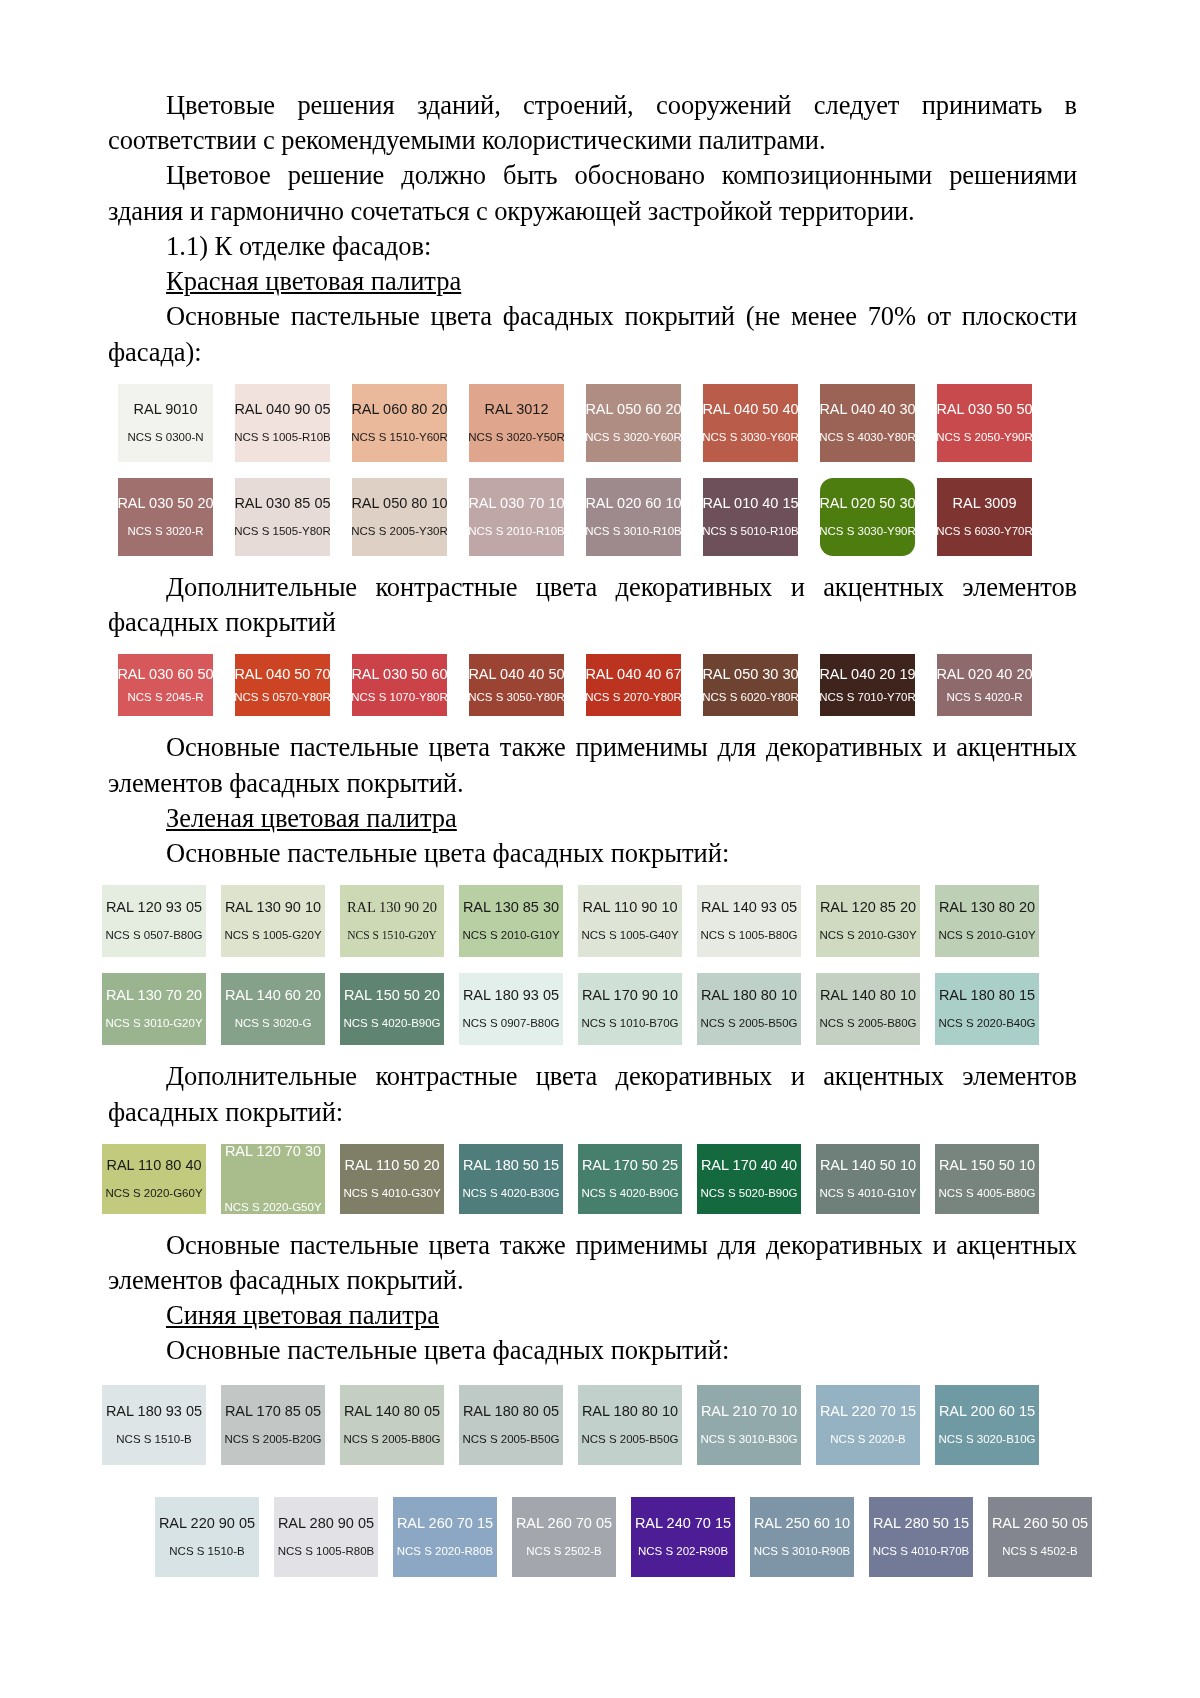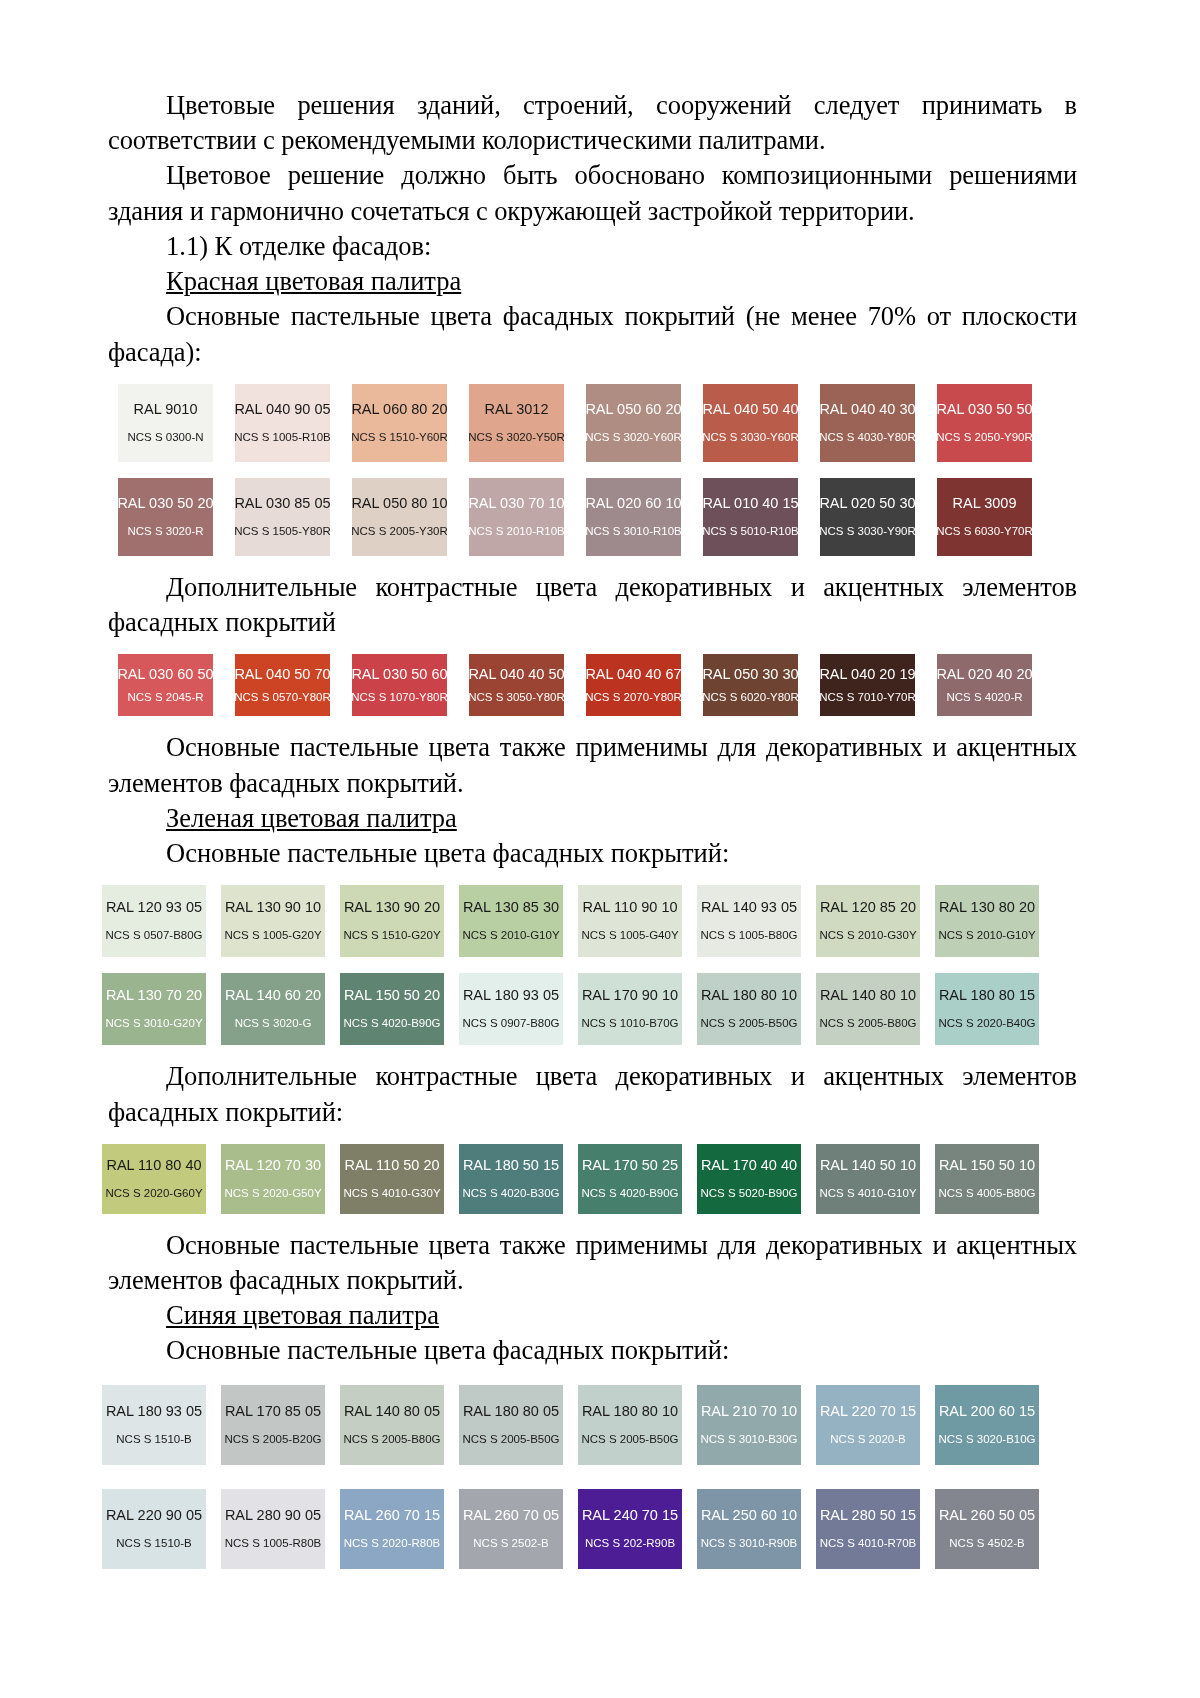--- a/index.html
+++ b/index.html
@@ -86,21 +86,21 @@
   .grid-green .row2 { margin-top: 16px; }
 
   .grid-green-accent { margin-left: -6px; margin-top: 14px; }
   .grid-green-accent .swatch { width: 104px; height: 70px; margin-right: 15px; }
   .grid-green-accent .swatch:last-child { margin-right: 0; }
 
   
   .grid-blue { margin-left: -6px; margin-top: 16px; }
   .grid-blue .swatch { width: 104px; height: 80px; margin-right: 15px; }
   .grid-blue .swatch:last-child { margin-right: 0; }
-  .grid-blue .row2 { margin-top: 24px; }
+  .grid-blue .row2 { margin-top: 32px; justify-content: flex-end; }
 </style>
 </head>
 <body>
 
 <div class="page">
 
   <p class="body-text">Цветовые решения зданий, строений, сооружений следует принимать в соответствии с рекомендуемыми колористическими палитрами.</p>
   <p class="body-text">Цветовое решение должно быть обосновано композиционными решениями здания и гармонично сочетаться с окружающей застройкой территории.</p>
   <p class="heading-underline"><span>1.1) К отделке фасадов:</span></p>
   <p class="heading-underline"><span class="u">Красная цветовая палитра</span></p>
@@ -159,21 +159,21 @@
           <div class="ncs">NCS S 2010-R10B</div>
         </div>
         <div class="swatch" style="background: rgb(158, 138, 140); color: rgb(255, 255, 255);">
           <div class="ral">RAL 020 60 10</div>
           <div class="ncs">NCS S 3010-R10B</div>
         </div>
         <div class="swatch" style="background: rgb(110, 80, 90); color: rgb(255, 255, 255);">
           <div class="ral">RAL 010 40 15</div>
           <div class="ncs">NCS S 5010-R10B</div>
         </div>
-        <div class="swatch" style="background: #404040; color: rgb(255, 255, 255);">
+        <div class="swatch" style="background: #4d7c0f; color: rgb(255, 255, 255); border-radius: 13px;">
           <div class="ral">RAL 020 50 30</div>
           <div class="ncs">NCS S 3030-Y90R</div>
         </div>
         <div class="swatch" style="background: rgb(126, 52, 48); color: rgb(255, 255, 255);">
           <div class="ral">RAL 3009</div>
           <div class="ncs">NCS S 6030-Y70R</div>
         </div>
       </div>
   </div>
 
@@ -223,21 +223,21 @@
   <div class="grid-green">
     <div class="swatch-row row1">
         <div class="swatch" style="background: rgb(229, 236, 224); color: rgb(26, 26, 26);">
           <div class="ral">RAL 120 93 05</div>
           <div class="ncs">NCS S 0507-B80G</div>
         </div>
         <div class="swatch" style="background: rgb(221, 227, 205); color: rgb(26, 26, 26);">
           <div class="ral">RAL 130 90 10</div>
           <div class="ncs">NCS S 1005-G20Y</div>
         </div>
-        <div class="swatch" style="background: rgb(204, 217, 180); color: rgb(26, 26, 26);">
+        <div class="swatch" style="background: rgb(204, 217, 180); color: rgb(26, 26, 26); font-family: Liberation Serif, serif;">
           <div class="ral">RAL 130 90 20</div>
           <div class="ncs">NCS S 1510-G20Y</div>
         </div>
         <div class="swatch" style="background: rgb(184, 207, 163); color: rgb(26, 26, 26);">
           <div class="ral">RAL 130 85 30</div>
           <div class="ncs">NCS S 2010-G10Y</div>
         </div>
         <div class="swatch" style="background: rgb(223, 229, 214); color: rgb(26, 26, 26);">
           <div class="ral">RAL 110 90 10</div>
           <div class="ncs">NCS S 1005-G40Y</div>
@@ -292,21 +292,21 @@
   </div>
 
   <p class="body-text" style="margin-top:14px">Дополнительные контрастные цвета декоративных и акцентных элементов фасадных покрытий:</p>
 
   <div class="grid-green-accent">
     <div class="swatch-row">
         <div class="swatch" style="background: rgb(194, 202, 125); color: rgb(26, 26, 26);">
           <div class="ral">RAL 110 80 40</div>
           <div class="ncs">NCS S 2020-G60Y</div>
         </div>
-        <div class="swatch" style="background: rgb(168, 188, 140); color: rgb(255, 255, 255);">
+        <div class="swatch" style="background: rgb(168, 188, 140); color: rgb(255, 255, 255); justify-content: space-between;">
           <div class="ral">RAL 120 70 30</div>
           <div class="ncs">NCS S 2020-G50Y</div>
         </div>
         <div class="swatch" style="background: rgb(127, 127, 104); color: rgb(255, 255, 255);">
           <div class="ral">RAL 110 50 20</div>
           <div class="ncs">NCS S 4010-G30Y</div>
         </div>
         <div class="swatch" style="background: rgb(79, 125, 124); color: rgb(255, 255, 255);">
           <div class="ral">RAL 180 50 15</div>
           <div class="ncs">NCS S 4020-B30G</div>

